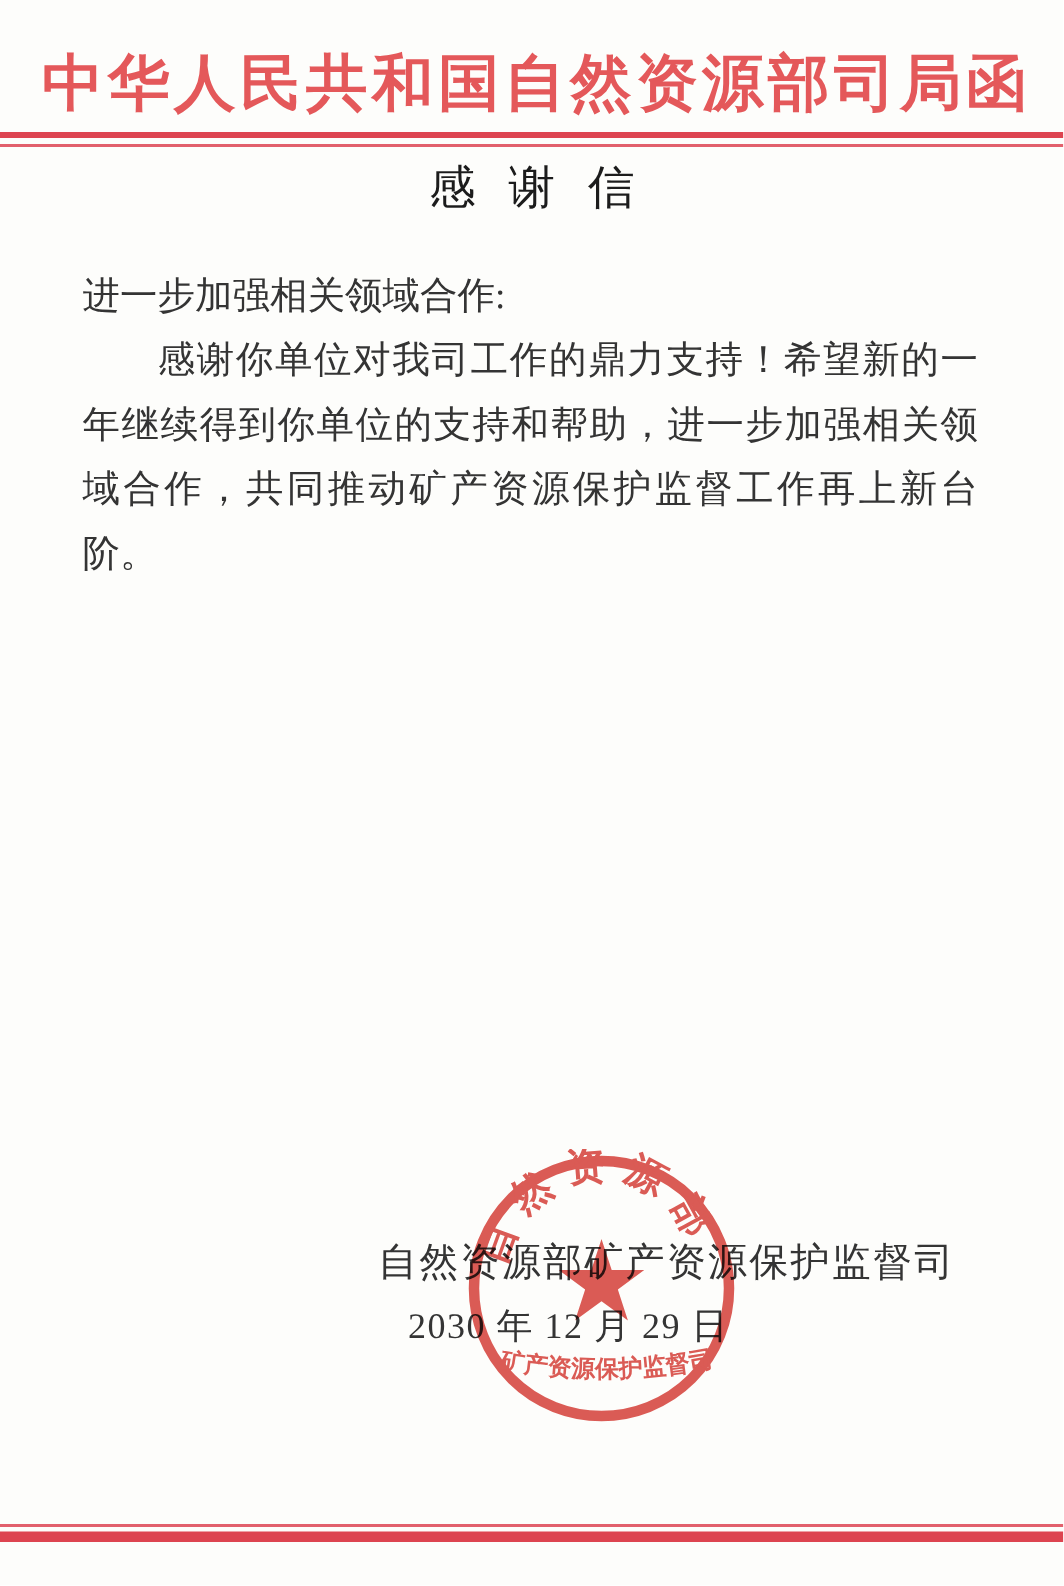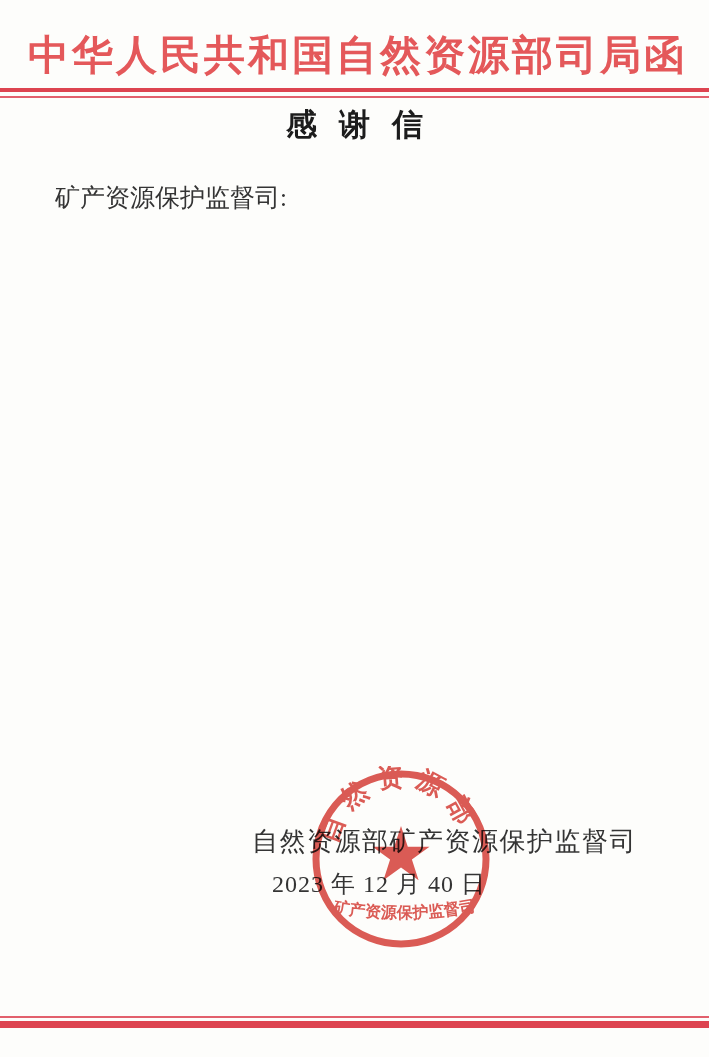--- a/index.html
+++ b/index.html
@@ -34,21 +34,21 @@
   .header-divider .rule-gap   { height: 4px; }
   .header-divider .rule-thin  { height: 2px; background: #e2606c; }
   .letter-title {
     position: absolute;
     top: 104px;
     left: 0;
     width: 709px;
     margin: 0;
     text-align: center;
     font-size: 31px;
-    font-weight: bold;
+    font-weight: normal;
     color: #1c1c1c;
     letter-spacing: 22px;
     text-indent: 22px;
   }
   .letter-body {
     position: absolute;
     top: 176px;
     left: 55px;
     width: 597px;
     font-size: 25px;
@@ -105,26 +105,27 @@
 
   <div class="header-divider">
     <div class="rule-thick"></div>
     <div class="rule-gap"></div>
     <div class="rule-thin"></div>
   </div>
 
   <h1 class="letter-title">感谢信</h1>
 
   <div class="letter-body">
-    <p class="salutation">矿产资源保护监督司:</p>
+    <p class="salutation">进一步加强相关领域合作:</p>
+    <p class="para">感谢你单位对我司工作的鼎力支持！希望新的一年继续得到你单位的支持和帮助，进一步加强相关领域合作，共同推动矿产资源保护监督工作再上新台阶。</p>
   </div>
 
   <div class="signature-line">自然资源部矿产资源保护监督司</div>
 
-  <div class="date-line">2023 年 12 月 40 日</div>
+  <div class="date-line">2030 年 12 月 29 日</div>
 
   <svg class="official-seal" viewBox="0 0 188 188" xmlns="http://www.w3.org/2000/svg">
     <defs>
       <path id="seal-arc" d="M 31 83 A 63 63 0 0 1 157 83" fill="none"></path>
       <path id="seal-bottom-arc" d="M 26 146 Q 94 158 162 146" fill="none"></path>
     </defs>
     <circle cx="94" cy="93" r="85" fill="none" stroke="#d8453e" stroke-width="7"></circle>
     <path fill="#d8453e" d="M94,60 L100.8,80.7 L122.5,80.7 L104.9,93.6 L111.6,114.3 L94,101.5 L76.4,114.3 L83.1,93.6 L65.5,80.7 L87.2,80.7 Z"></path>
     <text font-family="Liberation Serif, DejaVu Serif, serif" font-size="26" font-weight="bold" fill="#d8453e" letter-spacing="10">
       <textPath href="#seal-arc" startOffset="4">自然资源部</textPath>

